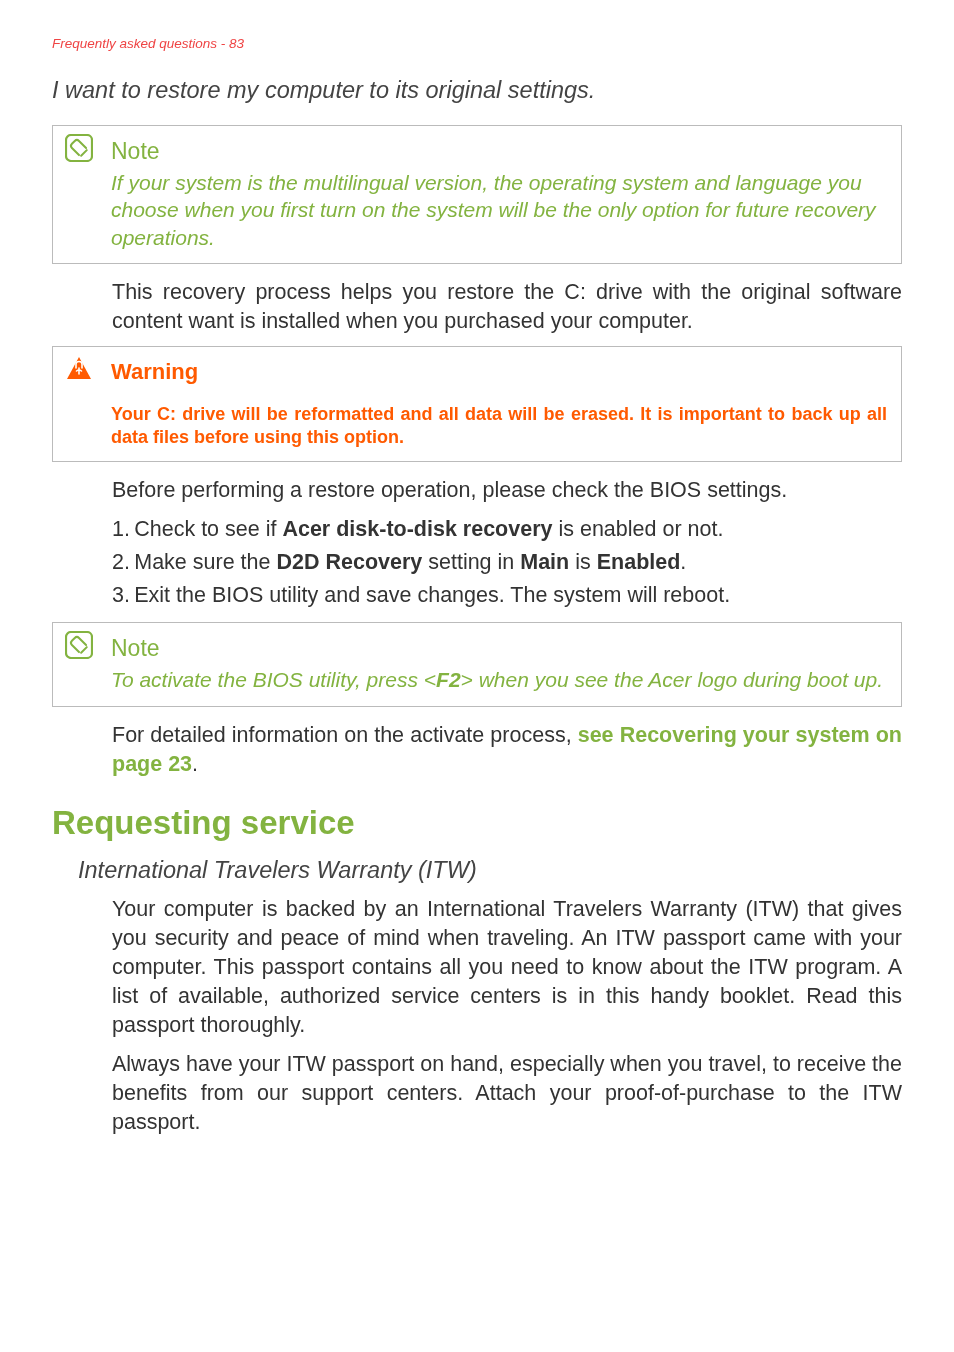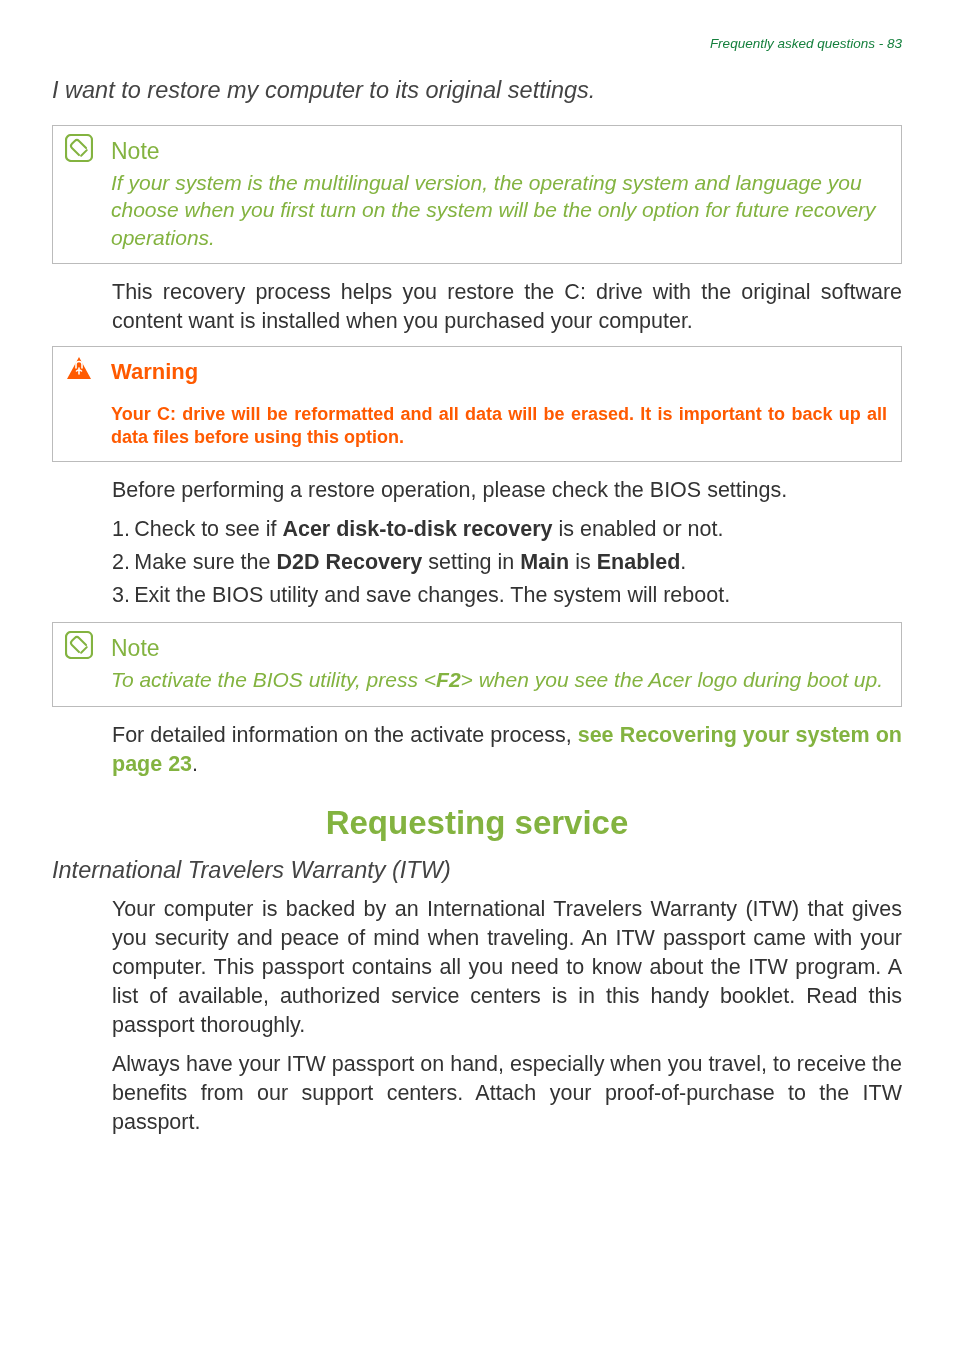--- a/index.html
+++ b/index.html
@@ -7,23 +7,22 @@
       font-family: Arial, Helvetica, sans-serif;
       width: 954px;
       height: 1352px;
       background: #fff;
       color: #333;
       font-size: 21px;
       line-height: 1.35;
       padding: 35px 52px 50px 52px;
     }
     .page-header {
-      text-align: right;
       font-style: italic;
-      color: #15803d;
+      color: #ef4444;
       font-size: 13.5px;
       margin-bottom: 22px;
     }
     .q-heading {
       font-style: italic;
       color: #444;
       font-size: 23.5px;
       margin-bottom: 18px;
     }
     .callout {
@@ -85,27 +84,27 @@
       padding-left: 22px;
     }
     .bold { font-weight: bold; }
     .bold-italic { font-weight: bold; }
     .link-text { color: #83b340; font-weight: bold; }
     .section-heading {
       color: #83b340;
       font-weight: bold;
       font-size: 33px;
       margin: 22px 0 10px 0;
-      text-align: center;
     }
     .sub-heading {
       font-style: italic;
       color: #444;
       font-size: 23.5px;
       margin-bottom: 8px;
+      margin-left: 26px;
     }
   </style>
 </head>
 <body>
 
 <div class="page-header">Frequently asked questions - 83</div>
 
 <div class="q-heading">I want to restore my computer to its original settings.</div>
 
 <div class="callout">

